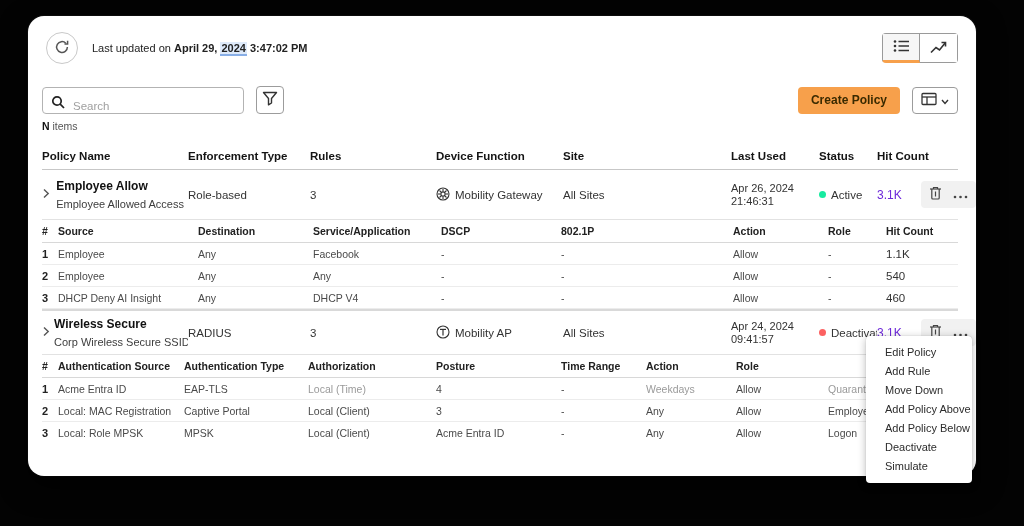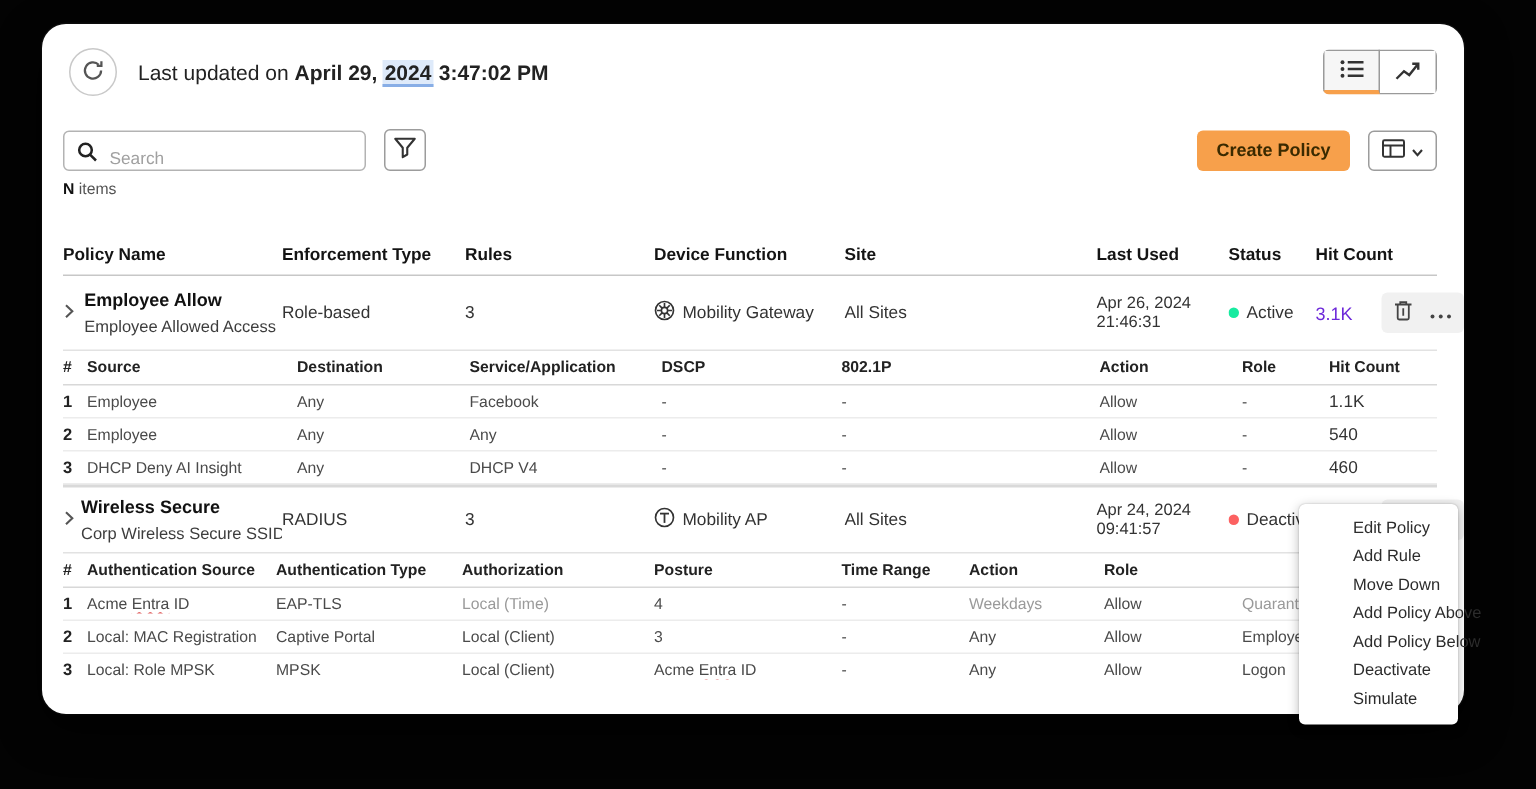--- a/index.html
+++ b/index.html
@@ -18,21 +18,21 @@
     box-shadow:0 10px 28px rgba(0,0,0,.85), 0 0 0 1px rgba(255,255,255,.05);
     padding:14px 4px 0 14px;
   }
   
   .topbar { display:flex; align-items:center; height:36px; padding-right:14px; }
   .refresh-btn {
     width:32px; height:32px; border-radius:50%;
     border:1px solid #c9c9c9; background:#fff;
     display:flex; align-items:center; justify-content:center; cursor:pointer; margin-left:4px;
   }
-  .last-updated { margin-left:14px; font-size:14px; color:#222; }
+  .last-updated { margin-left:14px; font-size:11px; color:#222; }
   .last-updated b { font-weight:700; }
   .year-hl { background:rgba(160,195,240,.35); border-bottom:2px solid #88aee6; padding:0 1px; }
   .view-toggle { margin-left:auto; display:flex; border-radius:4px; overflow:hidden; }
   .toggle-btn {
     width:38px; height:30px; background:#fff; border:1px solid #9a9a9a;
     display:flex; align-items:center; justify-content:center; cursor:pointer; padding:0;
   }
   .toggle-btn + .toggle-btn { border-left:none; }
   .toggle-btn.active { background:#f6f6f6; border-bottom:3px solid #f7a04b; }
   
@@ -56,21 +56,21 @@
     background:#f7a04b; color:#3a2a00; font-weight:700; font-size:12px;
     font-family:"Liberation Sans", sans-serif; cursor:pointer;
   }
   .col-btn {
     height:27px; width:46px; margin-left:12px; border:1px solid #9c9c9c; border-radius:4px;
     background:#fff; display:flex; align-items:center; justify-content:center; gap:4px; cursor:pointer;
   }
   .items-count { margin-top:6px; font-size:10.5px; color:#555; }
   .items-count b { color:#111; font-weight:700; }
   
-  .table { margin-top:24px; padding-right:14px; }
+  .table { margin-top:10px; padding-right:14px; }
   .main-grid { display:grid; grid-template-columns:146px 122px 126px 127px 168px 88px 58px 44px 1fr; }
   .sub1-grid { display:grid; grid-template-columns:16px 140px 115px 128px 120px 172px 95px 58px 1fr; }
   .sub2-grid { display:grid; grid-template-columns:16px 126px 124px 128px 125px 85px 90px 92px 1fr; }
   .main-head { border-bottom:1px solid #c7c7c7; }
   .main-head .hcell {
     font-size:11.5px; font-weight:700; color:#141414; padding:8px 6px 7px 0; white-space:nowrap;
   }
   .policy-row { align-items:center; border-bottom:1px solid #e2e2e2; height:50px; }
   .policy-row.second { border-top:2px solid #d9d9d9; height:46px; }
   .cell { font-size:11.5px; color:#333; padding-right:8px; white-space:nowrap; overflow:hidden; }
@@ -101,21 +101,21 @@
   .sub-row .subhit { font-size:11.5px; color:#333; }
   .muted { color:#9a9a9a !important; }
   .wavy { text-decoration:underline; text-decoration-style:wavy; text-decoration-color:#e05c5c;
           text-decoration-thickness:1px; text-underline-offset:2px; }
   
   .context-menu {
     position:absolute; left:838px; top:320px; width:106px;
     background:#fff; border-radius:4px; padding:7px 0; z-index:30;
     box-shadow:0 2px 8px rgba(0,0,0,.28), 0 0 1px rgba(0,0,0,.3);
   }
-  .menu-item { font-size:11px; color:#2c2c2c; padding:3px 0; line-height:13px; cursor:pointer; white-space:nowrap;margin-left:36px; }
+  .menu-item { font-size:11px; color:#2c2c2c; padding:3px 19px; line-height:13px; cursor:pointer; white-space:nowrap; }
 </style>
 </head>
 <body>
 
 <div class="card">
 
   <div class="topbar">
     <button class="refresh-btn">
       <span>
         <svg width="16" height="16" viewBox="0 0 16 16">

